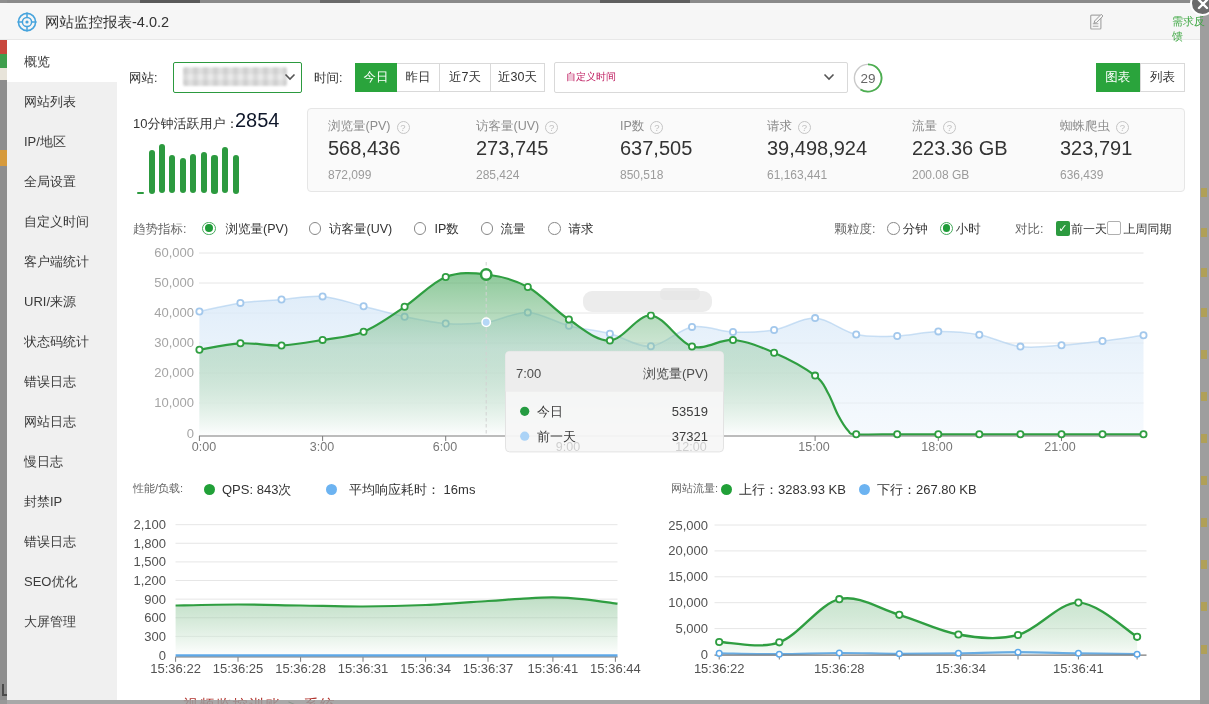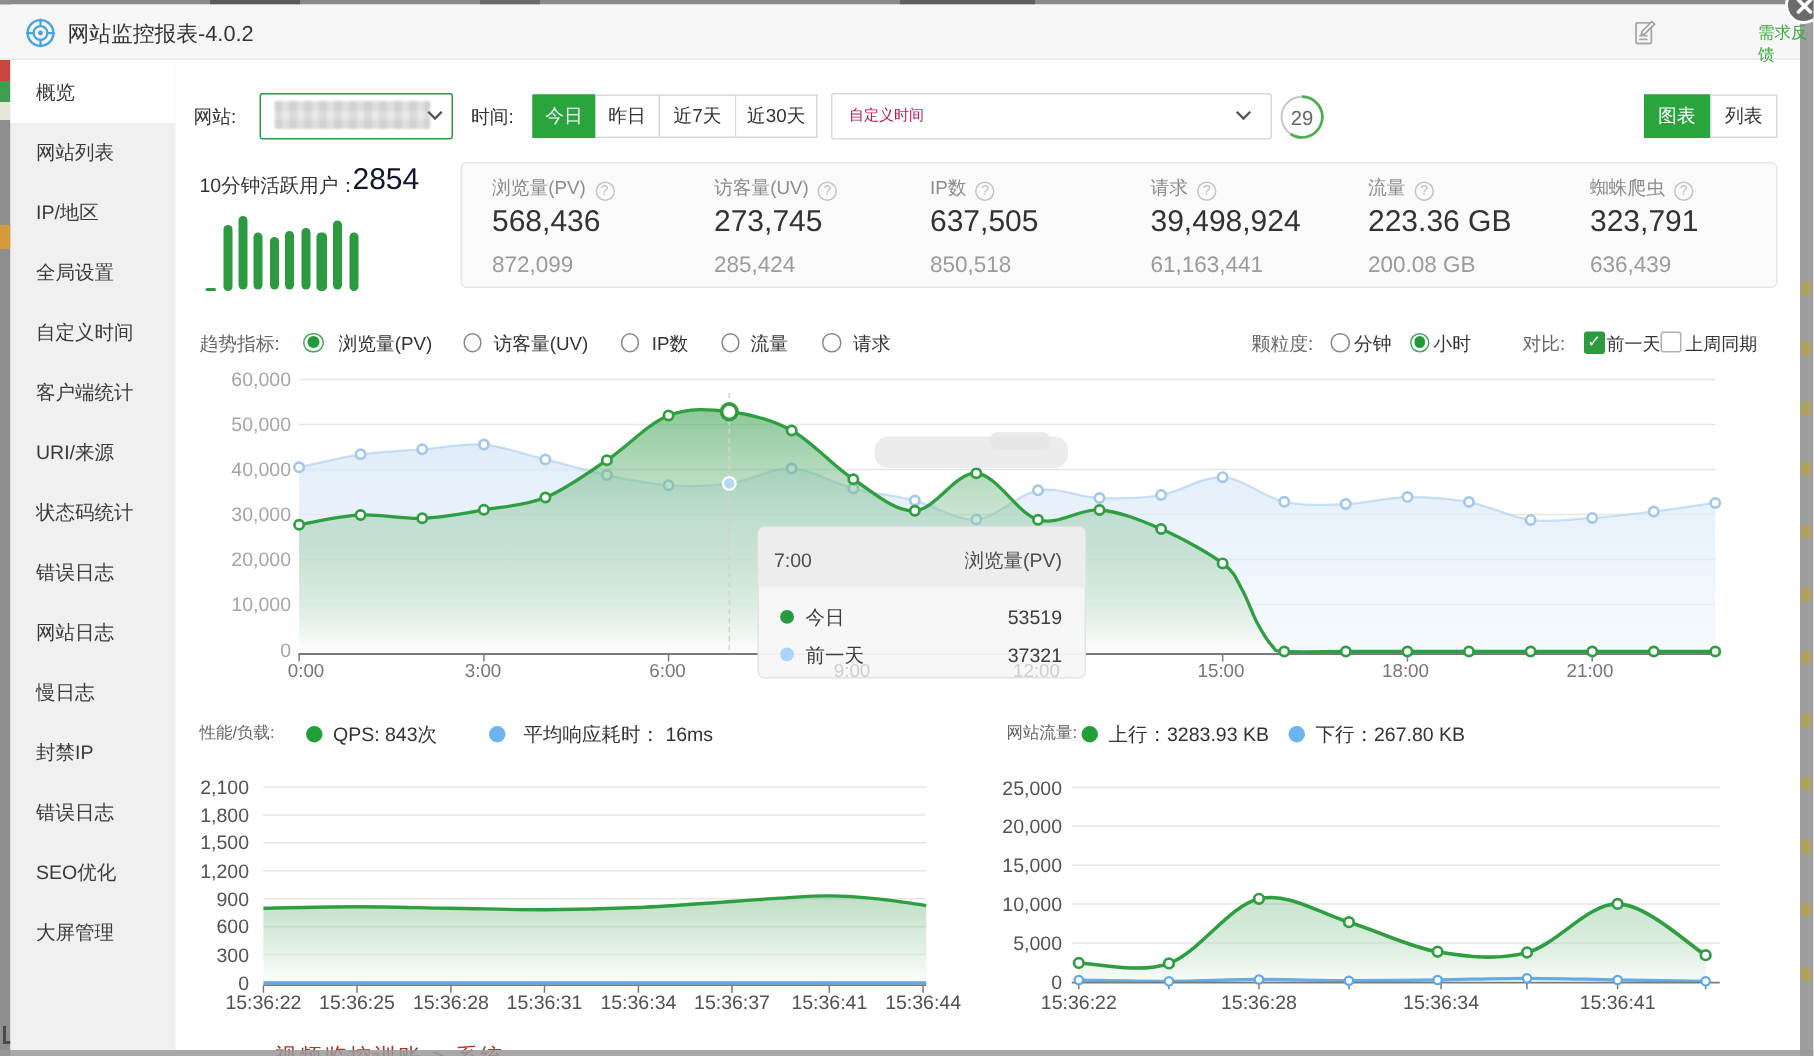--- a/index.html
+++ b/index.html
@@ -8,21 +8,21 @@
 .mi {position:absolute;left:24px;width:93px;height:40px;line-height:40px;font-size:13px;color:#3a3a3a}
 .sidebar {position:absolute;left:7px;top:40px;width:110px;height:660px;background:#f0f0f0}
 .sel-band {position:absolute;left:7px;top:40px;width:110px;height:42px;background:#fff}
 .lab14 {font-size:12.5px;color:#666}
 .lab14d {font-size:12.5px;color:#333}
 .leg {font-size:13px;color:#333}
 .leg2 {font-size:11px;color:#666}
 .slab {font-size:12.5px;color:#8c8c8c}
 .qm {display:inline-block;width:13px;height:13px;margin-left:6px;border:1px solid #c5c5c5;border-radius:50%;color:#c0c0c0;font-size:9.5px;line-height:12px;text-align:center;vertical-align:-1px}
 .sbig {font-size:20px;color:#333}
-.ssml {font-size:15px;color:#9b9b9b}
+.ssml {font-size:12px;color:#9b9b9b}
 .btn {position:absolute;height:29px;line-height:27px;text-align:center;font-size:12.5px;color:#333;background:#fff;border:1px solid #d9d9d9}
 .btn.g {background:#2aa43c;color:#fff;border-color:#2aa43c}
 svg text.axl {font-size:13px;fill:#a5a5a5;font-family:"Liberation Sans",sans-serif}
 svg text.axb {font-size:12.5px;fill:#787878;font-family:"Liberation Sans",sans-serif}
 svg text.axb2 {font-size:13px;fill:#525252;font-family:"Liberation Sans",sans-serif}
 svg text.tt1 {font-size:13px;fill:#4d4d4d;font-family:"Liberation Sans",sans-serif}
 svg text.tt2 {font-size:13px;fill:#3c3c3c;font-family:"Liberation Sans",sans-serif}
 </style></head>
 <body>
 

